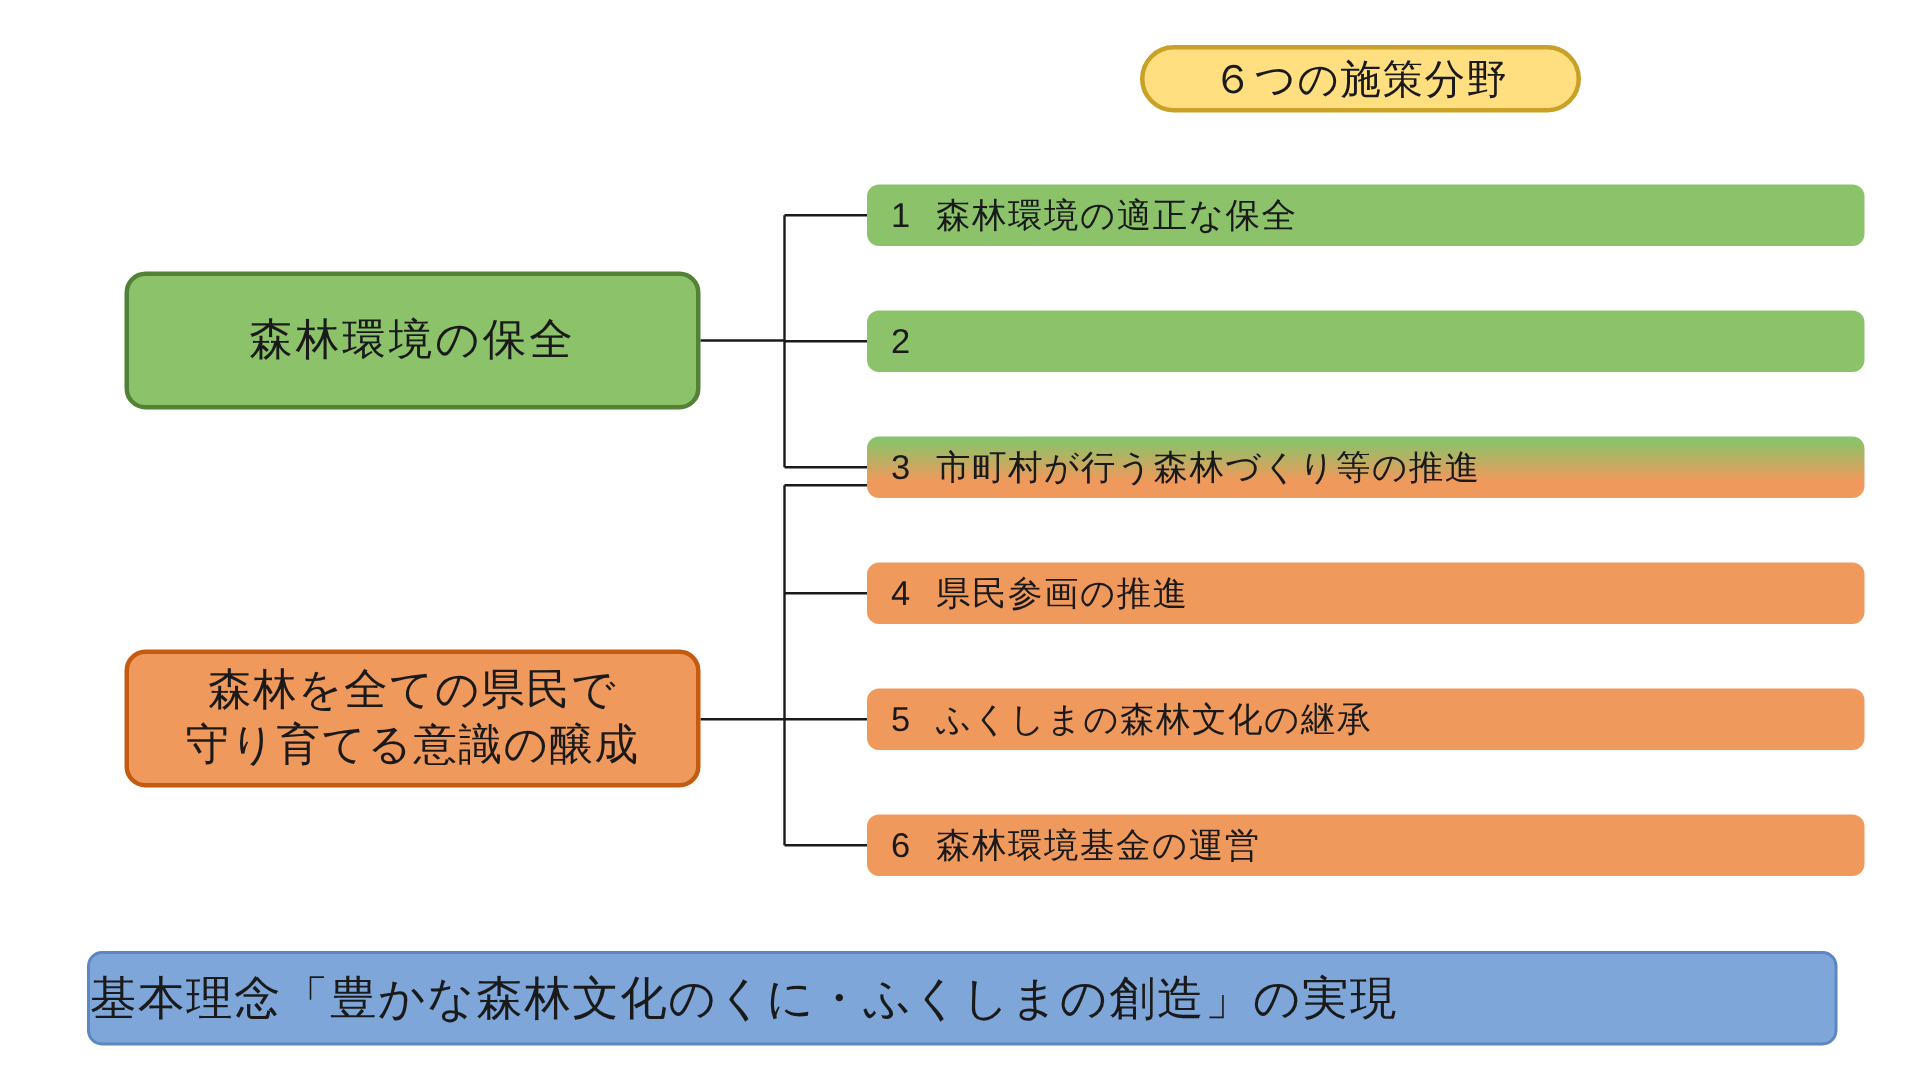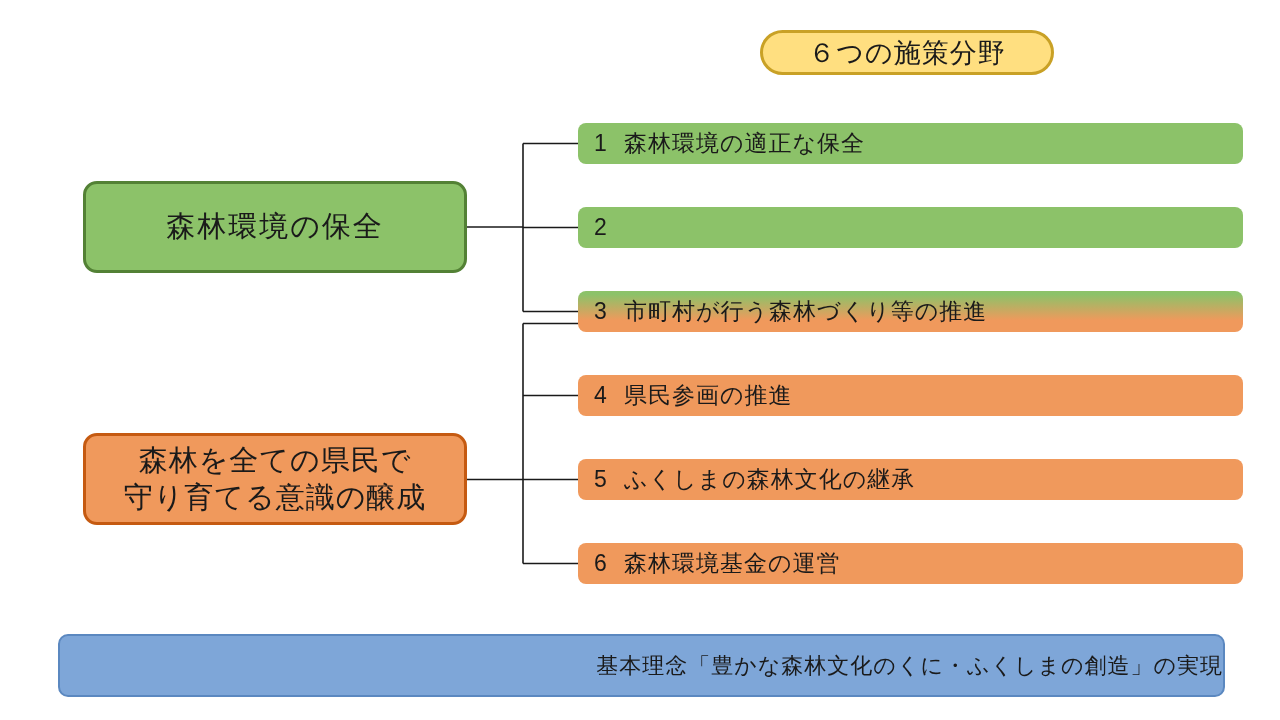--- a/index.html
+++ b/index.html
@@ -68,22 +68,22 @@
   
   .connectors{position:absolute;left:0;top:0;width:1280px;height:720px;pointer-events:none;}
   .connectors line{stroke:var(--line-color);stroke-width:1.6;}
 
   
   .footer-banner{
     position:absolute;left:58px;top:634px;width:1167px;height:63px;
     background:var(--blue-fill);
     border:2px solid var(--blue-border);
     border-radius:10px;
-    display:flex;align-items:center;justify-content:flex-end;
-    font-size:22px;letter-spacing:1px;
+    display:flex;align-items:center;justify-content:flex-start;
+    font-size:31px;letter-spacing:1px;
   }
 </style>
 </head>
 <body>
 
 <div class="stage">
 
   <svg class="connectors" viewBox="0 0 1280 720" xmlns="http://www.w3.org/2000/svg">
 
     <line x1="467" y1="227" x2="523" y2="227"></line>

